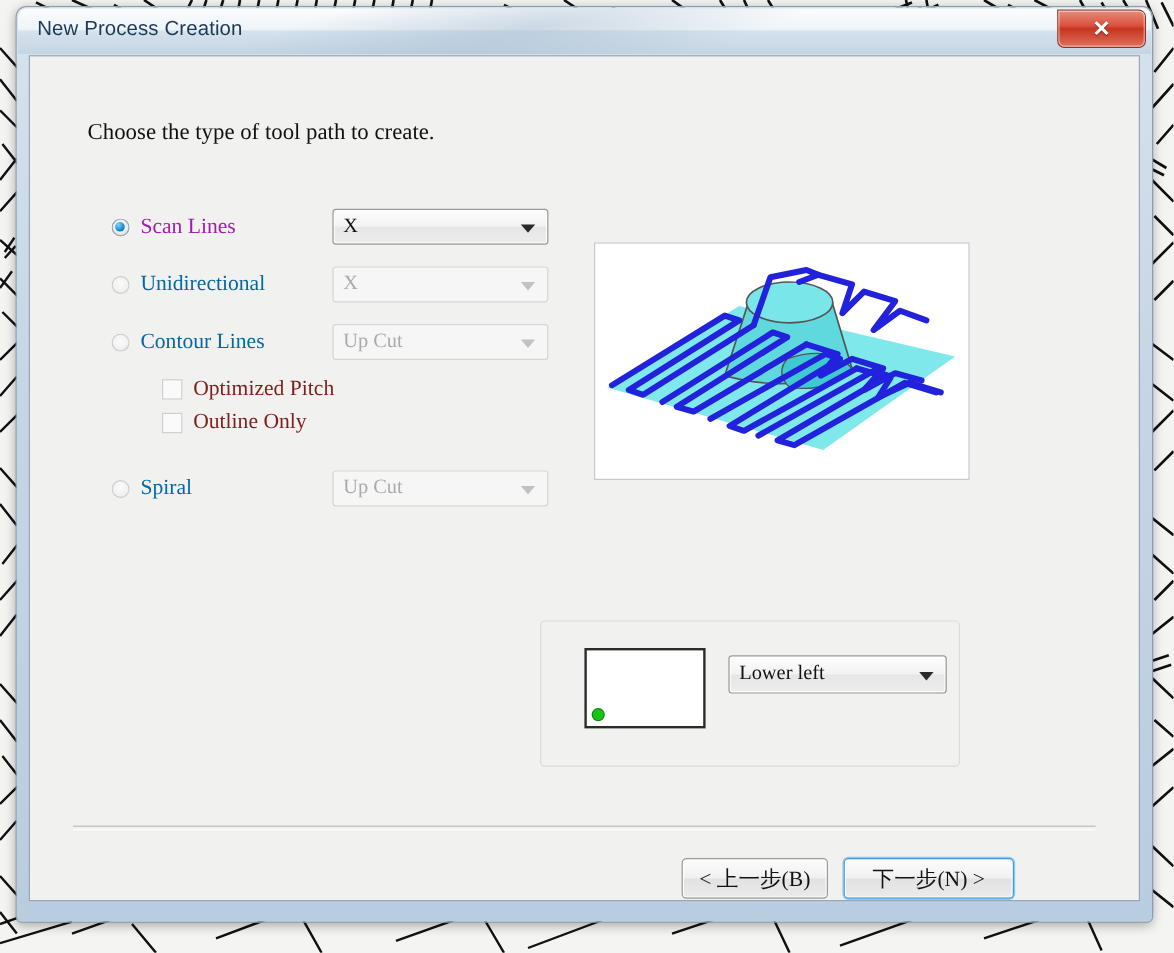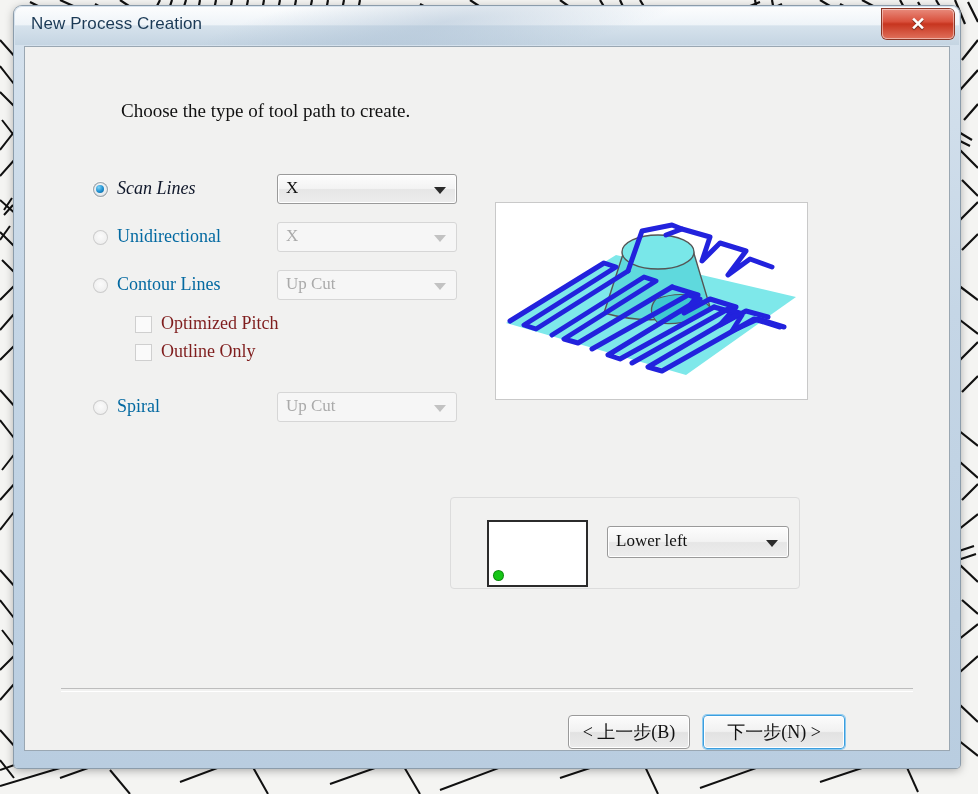--- a/index.html
+++ b/index.html
@@ -95,21 +95,20 @@
     box-shadow: 0 0 0 1px #9aa7b2;
     box-sizing: border-box;
   }
 
   .heading {
     position: absolute;
     left: 48px;
     top: 53px;
     font-size: 19px;
     color: #111;
-    margin-left: 48px;
   }
 
   
   .opt-row { position: absolute; left: 68px; height: 28px; }
   .radio {
     position: absolute;
     left: 0; top: 5px;
     width: 15px; height: 15px;
     border-radius: 50%;
     box-sizing: border-box;
@@ -129,21 +128,21 @@
   .radio.disabled {
     background: radial-gradient(circle at 50% 42%, #fbfbfb 0%, #f0f0f0 60%, #dcdcdc 100%);
     box-shadow: inset 0 0 0 1px #cdcdcd;
   }
   .opt-label {
     position: absolute;
     left: 24px; top: 1px;
     font-size: 18px;
     white-space: nowrap;
   }
-  .opt-label.on  { color: #0f172a; font-style: italic; }
+  .opt-label.on  { color: #a21caf; }
   .opt-label.off { color: #0369a1; }
 
   
   .combo {
     position: absolute;
     width: 180px;
     height: 30px;
     border-radius: 3px;
     box-sizing: border-box;
   }
@@ -202,23 +201,23 @@
     background: #fff;
     border: 1px solid #c9c9c9;
     box-sizing: border-box;
     overflow: hidden;
   }
 
   
   #group {
     position: absolute;
     left: 425px;
-    top: 450px;
+    top: 470px;
     width: 350px;
-    height: 92px;
+    height: 122px;
     border: 1px solid #dcdcdc;
     border-radius: 4px;
     box-sizing: border-box;
   }
   #group-title {
     position: absolute;
     left: 436px;
     top: 440px;
     background: #f1f1f0;
     padding: 0 5px;

